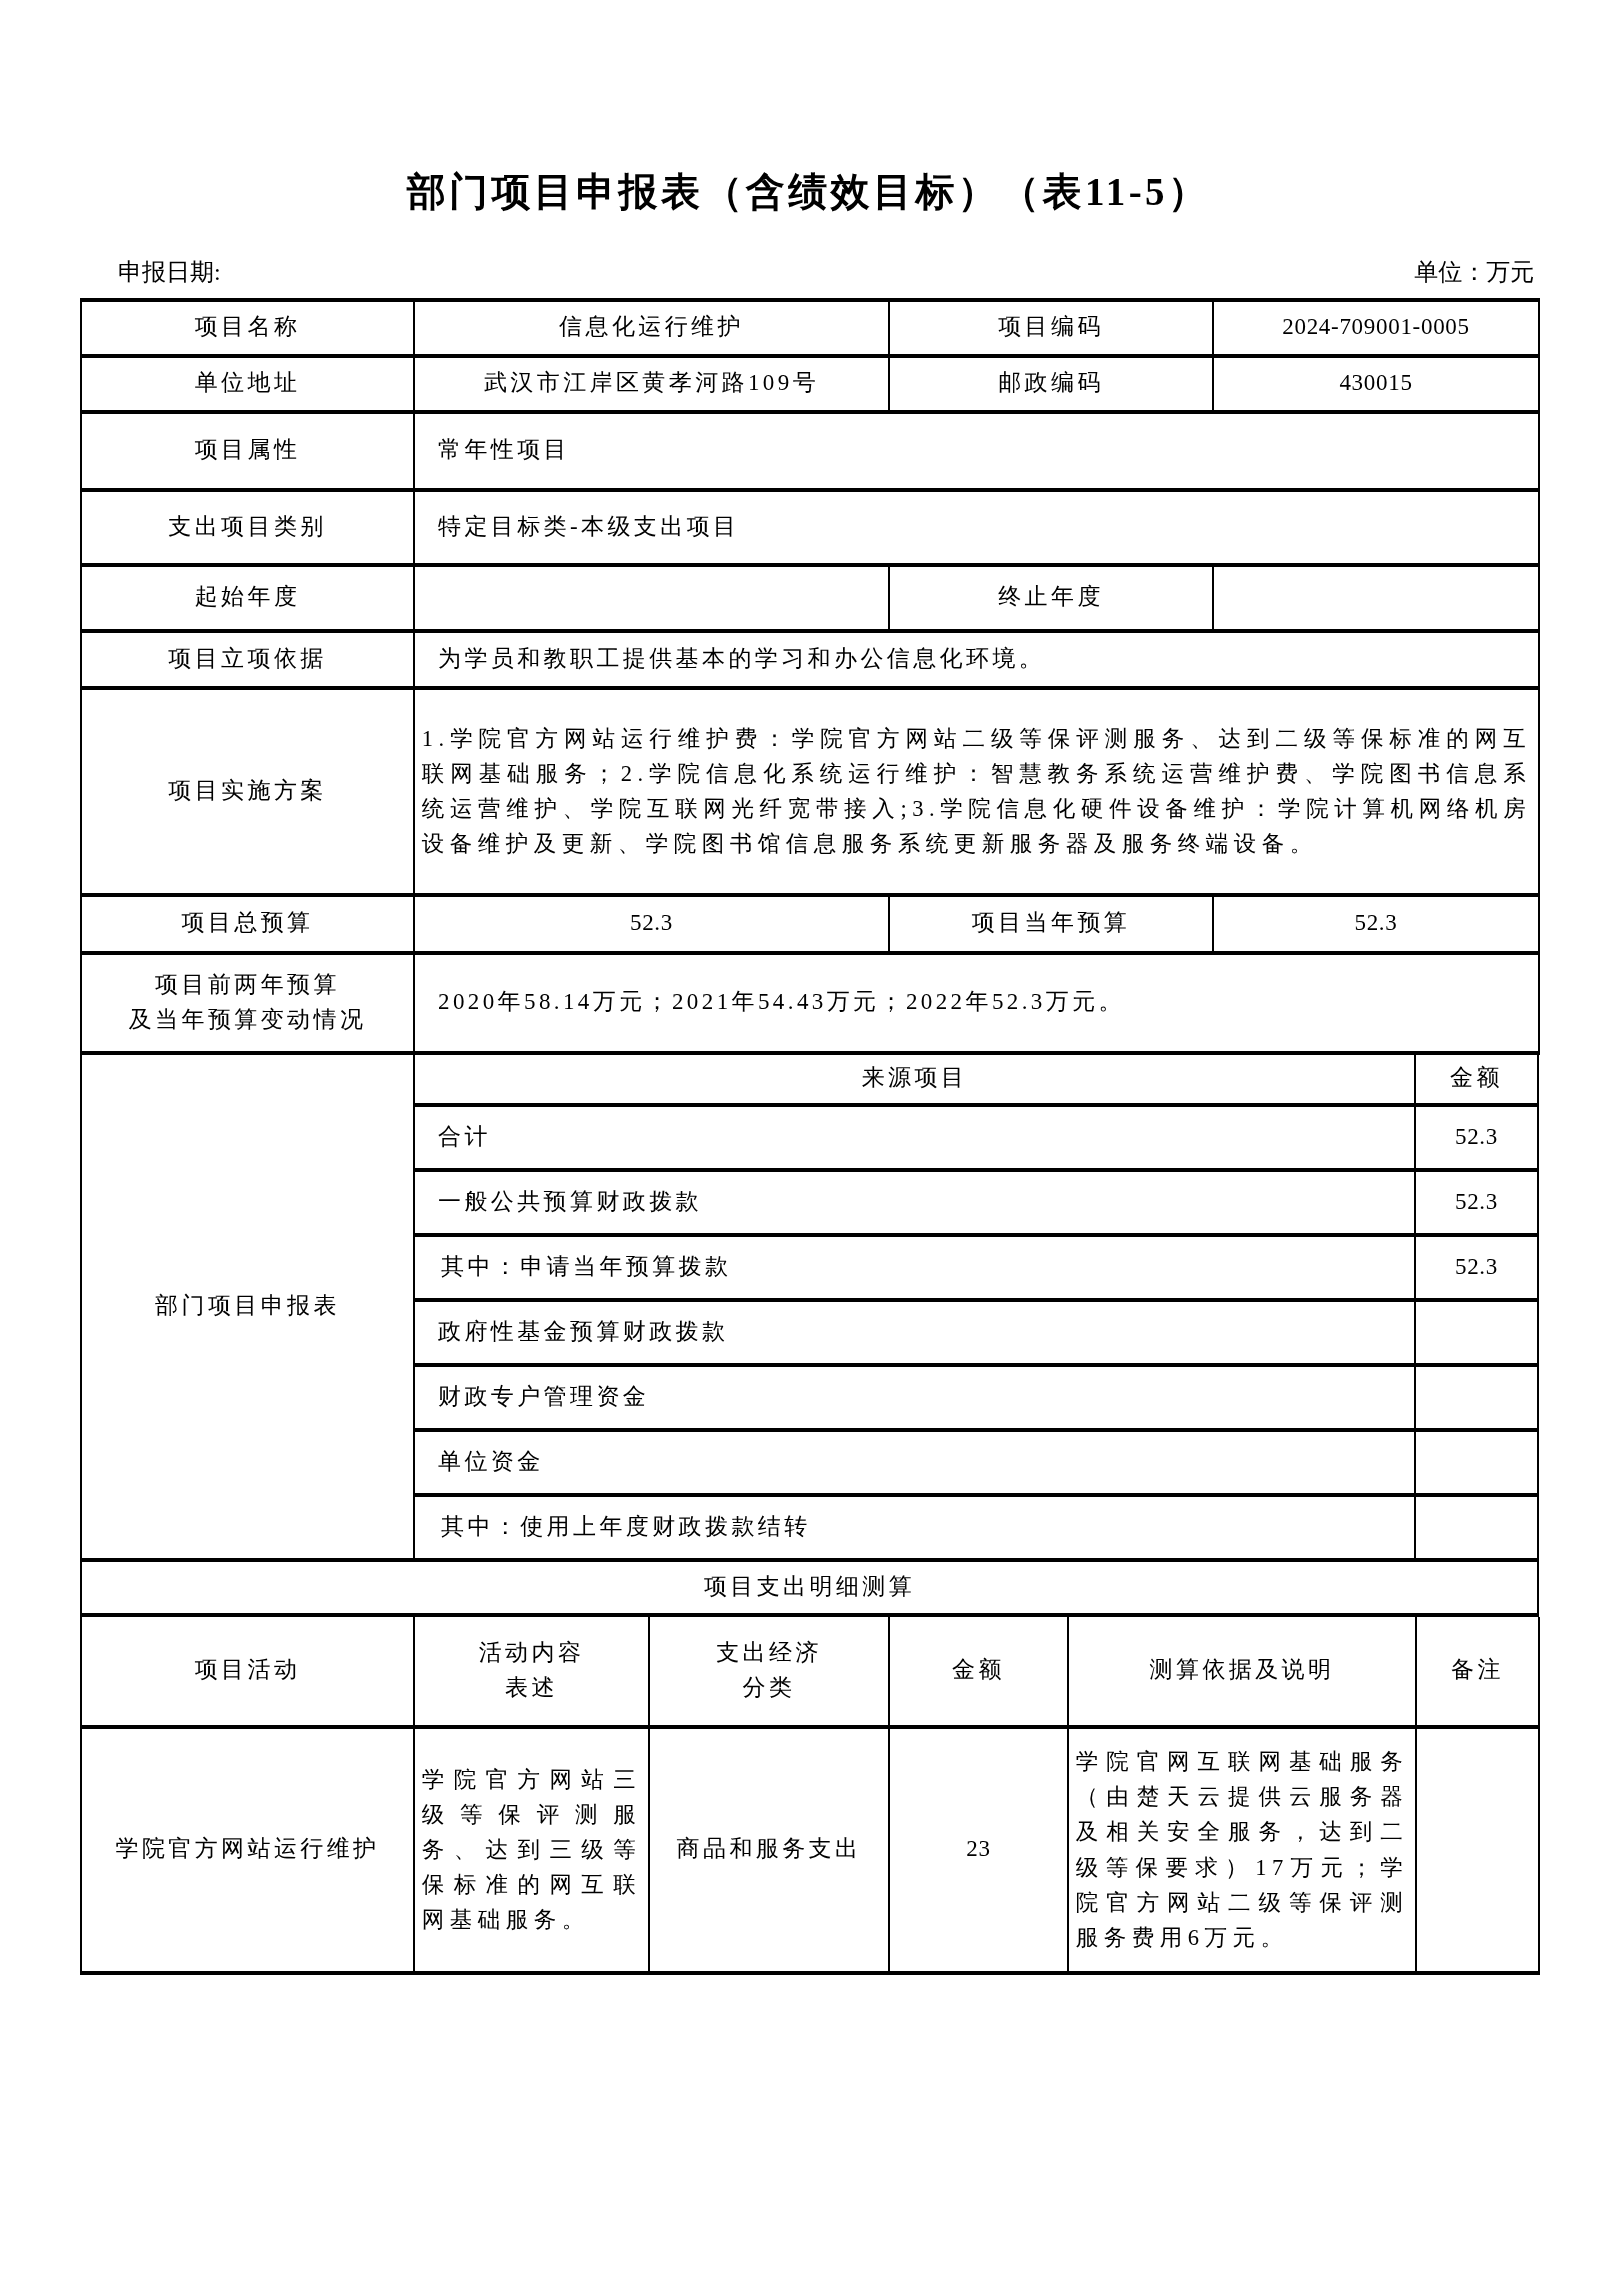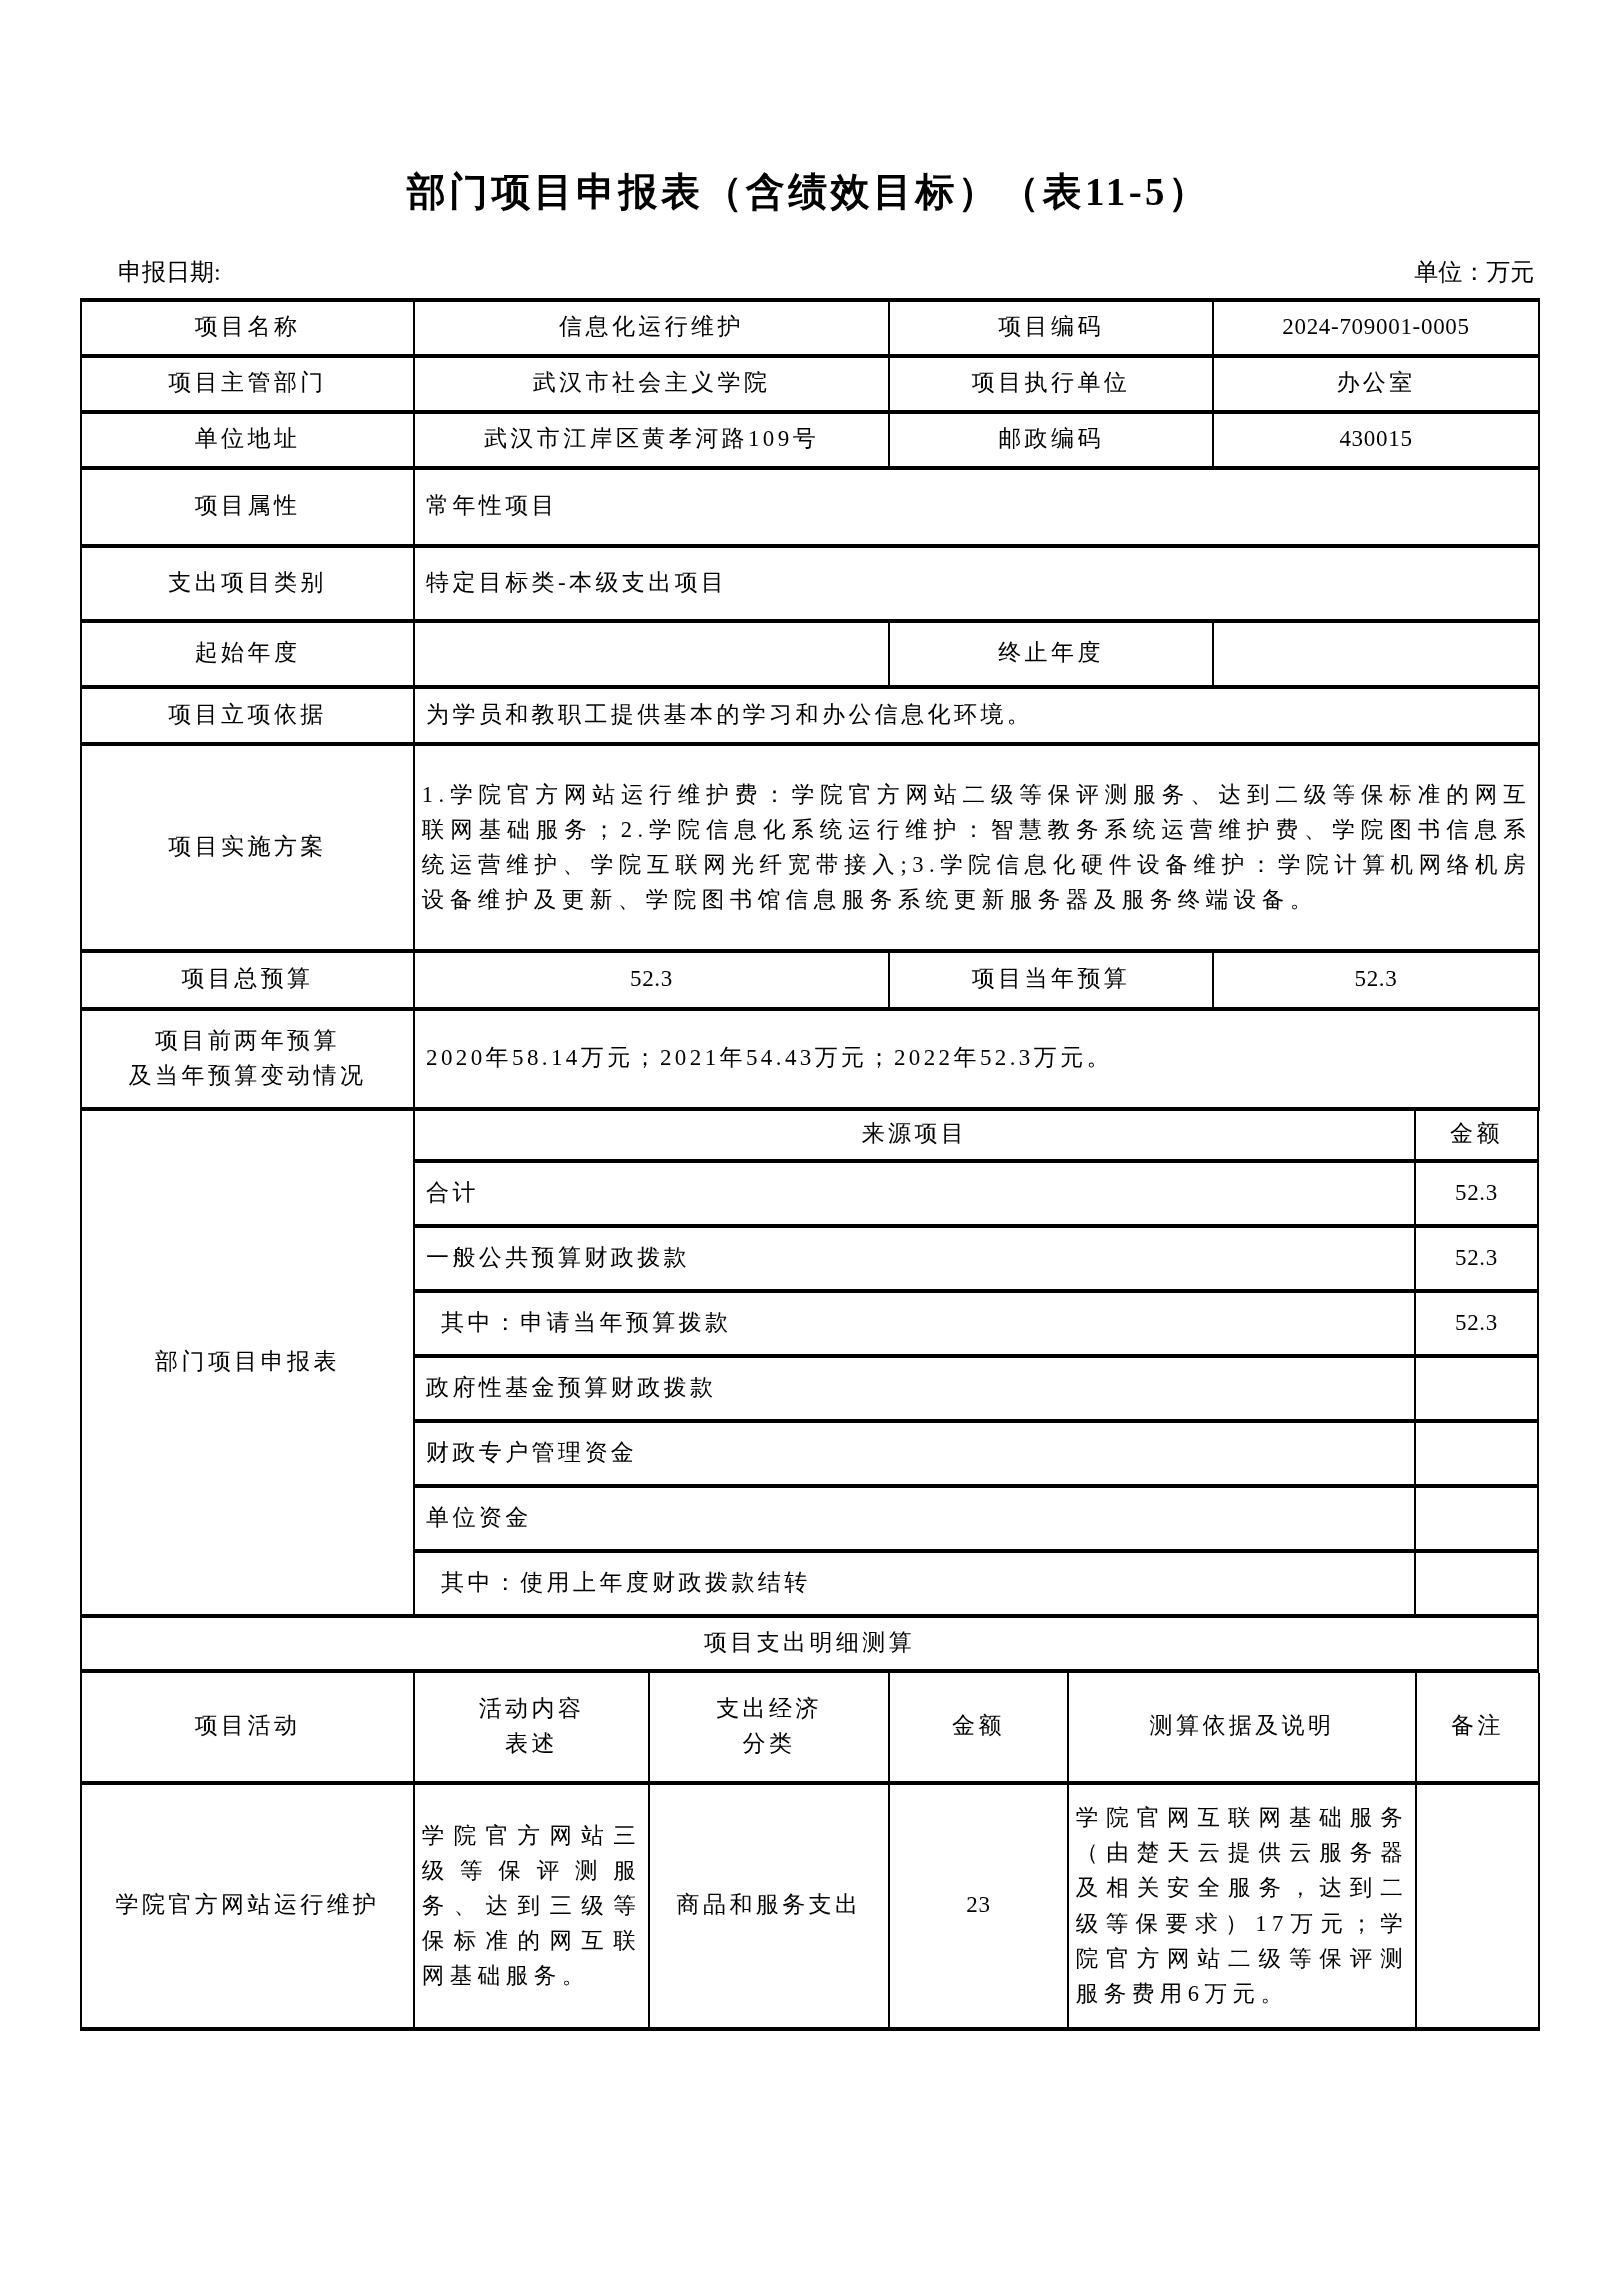--- a/index.html
+++ b/index.html
@@ -18,21 +18,21 @@
     padding-left:38px; padding-right:2.7px;gap:6px;
   }
   table { border-collapse:collapse; table-layout:fixed; width:1457px; }
   td {
     border-left:2px solid #000; border-right:2px solid #000; border-bottom:4.8px solid #000;
     vertical-align:middle; font-size:23px; letter-spacing:3.4px; line-height:1.5;
     padding:0; overflow:hidden; word-break:break-all;
   }
   .t-first td { border-top:4.8px solid #000; }
   .c { text-align:center; }
-  .l { text-align:left; padding-left:11px; padding-right:6.8px; }
+  .l { text-align:left; padding-left:23px; padding-right:6.8px; }
   .j {
     text-align:justify; text-align-last:left; padding:5.5px 6.8px;
     letter-spacing:5.5px; line-height:1.56; font-size:22.5px;
   }
   .num { letter-spacing:0.7px; }
   .pre { white-space:pre-line; }
   .b { font-weight:normal; }
   .ind { padding-left:26px; }
 </style>
 </head>
@@ -54,26 +54,20 @@
           <col style="width:475px">
           <col style="width:324px">
           <col style="width:326px">
         </colgroup>
       <tbody>
           <tr style="height:56px">
         <td class="c">项目名称</td>
         <td class="c">信息化运行维护</td>
         <td class="c">项目编码</td>
         <td class="c num">2024-709001-0005</td>
-      </tr>
-      <tr style="height:56px">
-        <td class="c">项目主管部门</td>
-        <td class="c">武汉市社会主义学院</td>
-        <td class="c">项目执行单位</td>
-        <td class="c">办公室</td>
       </tr>
       <tr style="height:56px">
         <td class="c">单位地址</td>
         <td class="c">武汉市江岸区黄孝河路109号</td>
         <td class="c">邮政编码</td>
         <td class="c num">430015</td>
       </tr>
     </tbody>
       </table>
 

